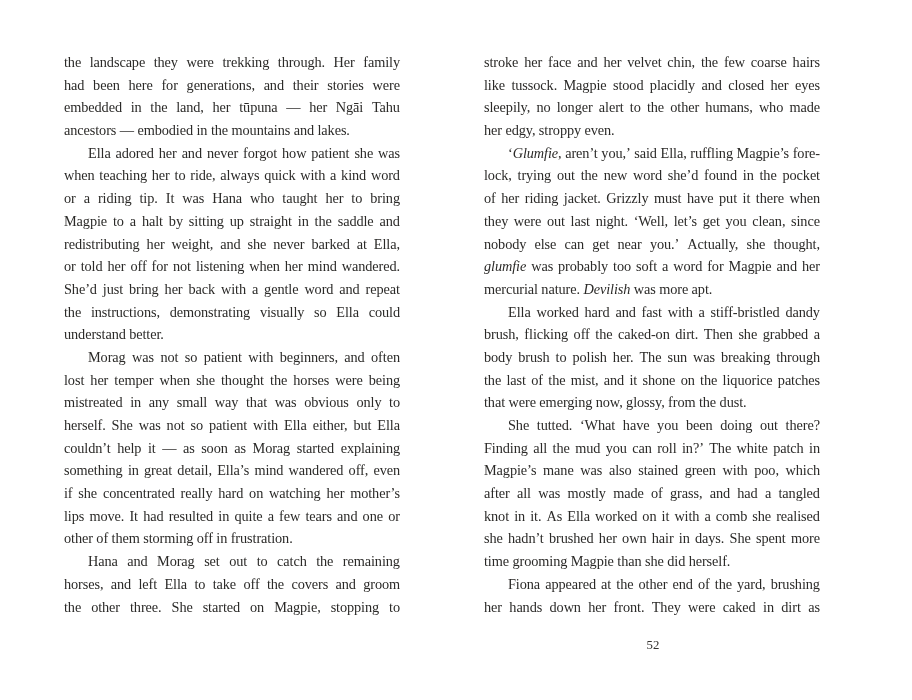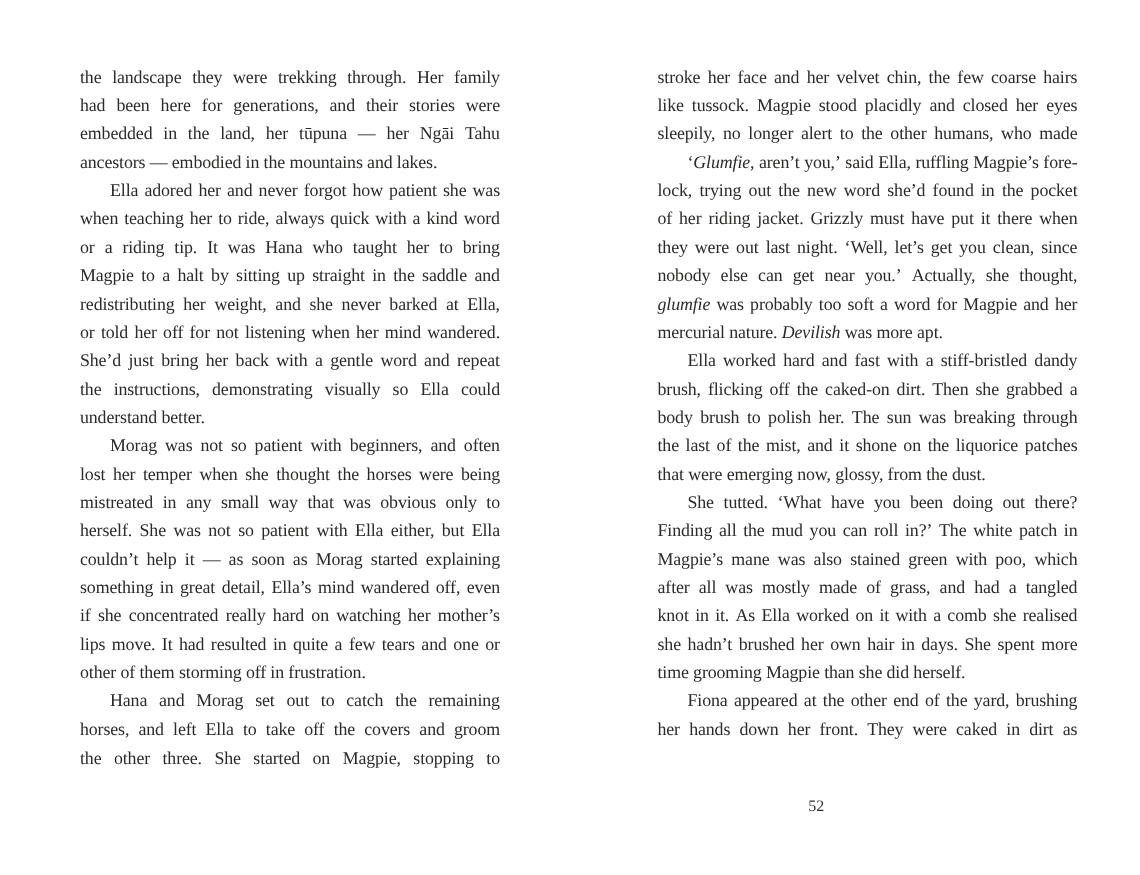--- a/index.html
+++ b/index.html
@@ -15,21 +15,21 @@
     font-family: "Liberation Serif", serif;
     color: #2b2a28;
     overflow: hidden;
   }
   .col {
     position: absolute;
     top: 51px;
     width: 336px;
   }
   .col-left  { left: 64px; }
-  .col-right { left: 526px; }
+  .col-right { left: 484px; }
   .line {
     height: 22.7px;
     line-height: 22.7px;
     font-size: 14.3px;
     letter-spacing: -0.1px;
   }
   .line.just {
     display: flex;
     justify-content: space-between;
   }
@@ -355,20 +355,21 @@
         <span class="w">no</span>
         <span class="w">longer</span>
         <span class="w">alert</span>
         <span class="w">to</span>
         <span class="w">the</span>
         <span class="w">other</span>
         <span class="w">humans,</span>
         <span class="w">who</span>
         <span class="w">made</span>
       </div>
+      <div class="line flush">her edgy, stroppy even.</div>
       <div class="line just indent">
         <span class="w">‘<i>Glumfie</i>,</span>
         <span class="w">aren’t</span>
         <span class="w">you,’</span>
         <span class="w">said</span>
         <span class="w">Ella,</span>
         <span class="w">ruffling</span>
         <span class="w">Magpie’s</span>
         <span class="w">fore-</span>
       </div>

